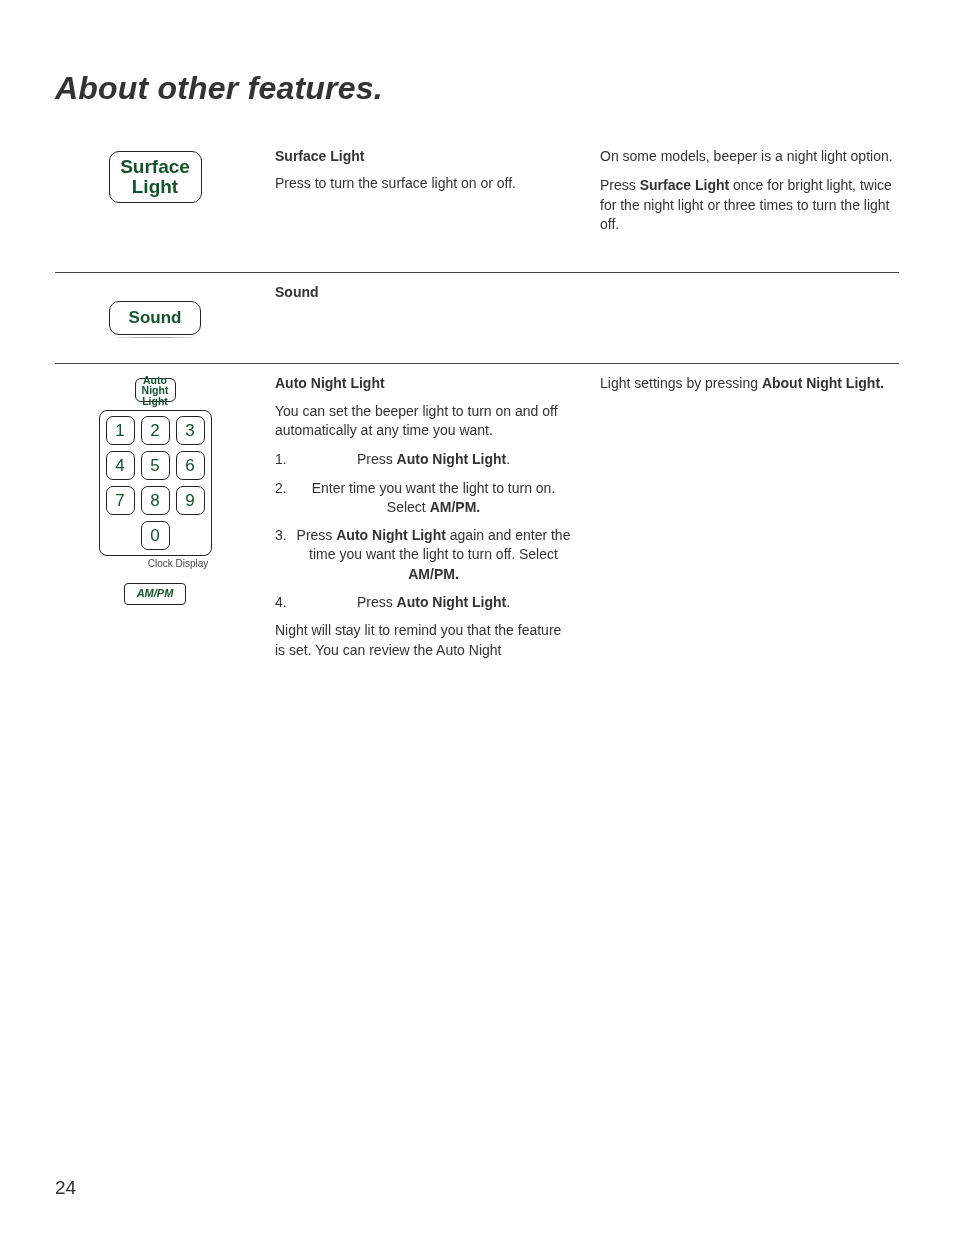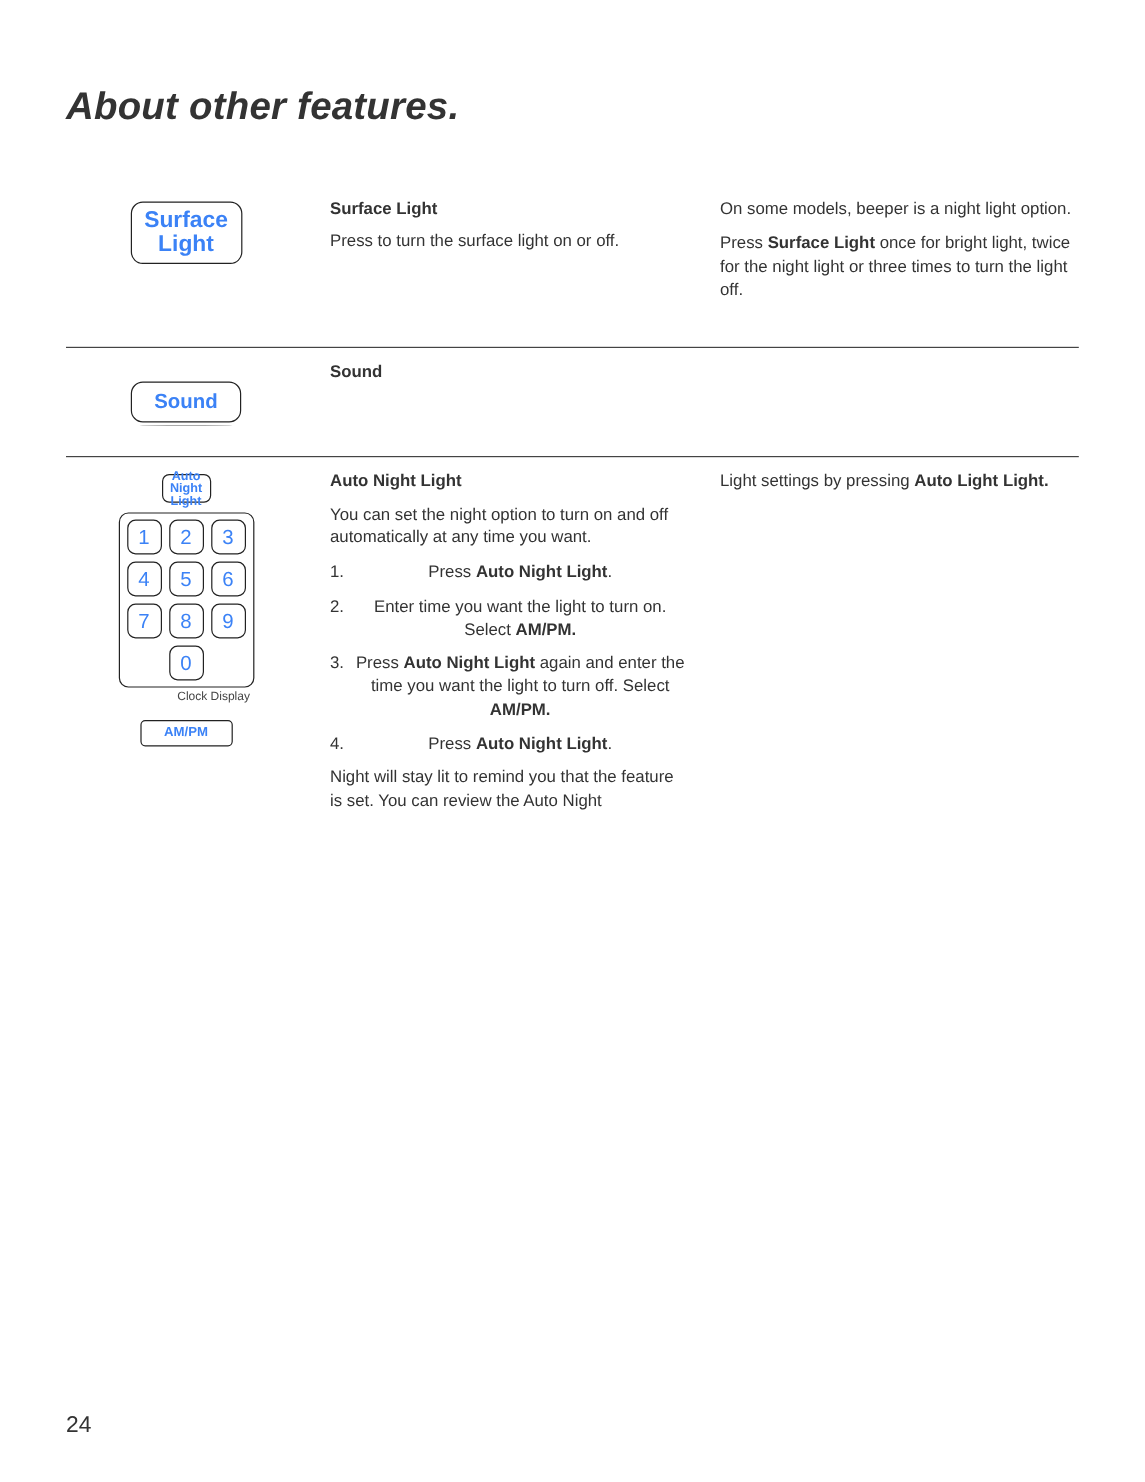--- a/index.html
+++ b/index.html
@@ -10,21 +10,21 @@
     color: #222;
     background: #fff;
     position: relative;
     padding: 70px 55px 40px 55px;
   }
   h1.page-title {
     font-style: italic;
     font-weight: 600;
     font-size: 32px;
     letter-spacing: 0.2px;
-    margin-bottom: 47px;
+    margin-bottom: 30px;
     color: #333;
   }
   .section {
     width: 100%;
     display: flex;
     align-items: flex-start;
     gap: 20px;
     padding-top: 10px;
     padding-bottom: 28px;
   }
@@ -61,21 +61,21 @@
   }
   
   .btn {
     border: 1.6px solid #222;
     border-radius: 10px;
     background: #fff;
     display: inline-flex;
     align-items: center;
     justify-content: center;
     font-weight: 600;
-    color: #3b82f6;
+    color: #14532d;
     line-height: 1.05;
     text-align: center;
   }
   .btn.large {
     width: 93px;
     height: 52px;
     font-size: 19px;
     padding: 4px 6px;
   }
   .btn.sound {
@@ -93,25 +93,26 @@
   }
   .btn.num {
     width: 29px;
     height: 29px;
     font-size: 17px;
     font-weight: 400;
     border-radius: 7px;
     border-width: 1.4px;
   }
   .btn.ampm {
-    width: 77px;
+    width: 62px;
     height: 22px;
     font-size: 11px;
     border-radius: 4px;
     font-weight: 700;
+    font-style: italic;
   }
   .shadow-under {
     position: relative;
   }
   .shadow-under::after {
     content: "";
     position: absolute;
     left: 6px; right: 6px;
     bottom: -4px;
     height: 0;
@@ -219,38 +220,38 @@
       <div class="btn num keypad-zero">0</div>
     </div>
     <div class="kp-caption">Clock Display</div>
     <div class="ampm-wrap">
       <div class="btn ampm">AM/PM</div>
     </div>
   </div>
   <div class="content-cols">
     <div class="col">
       <span class="subhead">Auto Night Light</span>
-      <p>You can set the night option to turn on and off automatically at any time you want.</p>
+      <p>You can set the beeper light to turn on and off automatically at any time you want.</p>
       <ol class="ol">
         <li>
           <span>Press </span><b>Auto Night Light</b><span>.</span>
         </li>
         <li>
           <span>Enter time you want the light to turn on. Select </span><b>AM/PM.</b>
         </li>
         <li>
           <span>Press  </span><b>Auto Night Light</b><span> again and enter the time you want the light to turn off. Select </span><b>AM/PM.</b>
         </li>
         <li>
           <span>Press </span><b>Auto Night Light</b><span>.</span>
         </li>
       </ol>
       <p>Night will stay lit to remind you that the feature is set.  You can review the Auto Night</p>
     </div>
     <div class="col">
       <p>
-        <span>Light settings by pressing </span><b>Auto Light Light.</b>
+        <span>Light settings by pressing </span><b>About Night Light.</b>
       </p>
     </div>
   </div>
 </div>
 
 <div class="page-num">24</div>
 
 </body></html>

